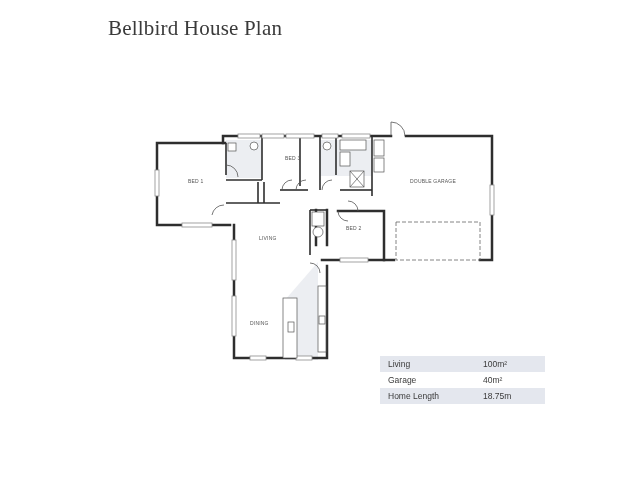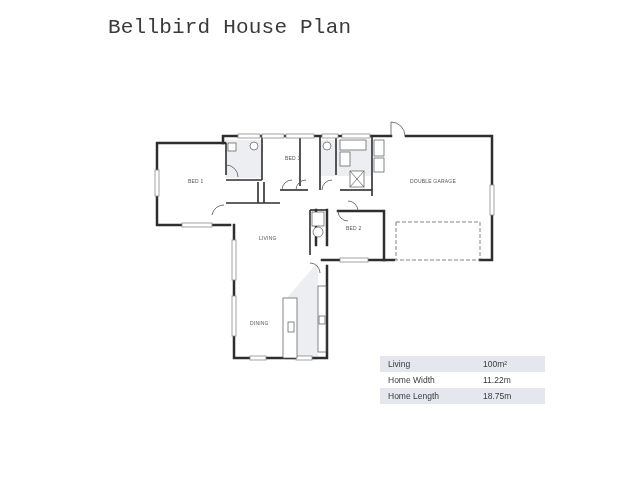--- a/index.html
+++ b/index.html
@@ -1,17 +1,17 @@
 <!DOCTYPE html>
 <html><head>
 <meta charset="utf-8">
 <style>
   html, body { margin: 0; padding: 0; }
   body { width: 640px; height: 480px; background: #ffffff; position: relative; overflow: hidden; font-family: "Liberation Sans", sans-serif; }
-  .title { position: absolute; left: 108px; top: 16px; font-size: 21px; color: #3a3a3a; letter-spacing: 0.2px; font-family: Liberation Mono, monospace; }
+  .title { position: absolute; left: 108px; top: 16px; font-size: 21px; color: #3a3a3a; letter-spacing: 0.2px; font-family: Liberation Serif, serif; }
   .plan { position: absolute; left: 0; top: 0; width: 640px; height: 480px; }
   .room-label { font-family: "Liberation Sans", sans-serif; font-size: 5px; fill: #555555; letter-spacing: 0.2px; }
   .spec-table { position: absolute; left: 380px; top: 356px; width: 165px; border-collapse: collapse; font-family: "Liberation Sans", sans-serif; font-size: 8.5px; color: #3a3a3a; }
   .spec-row { height: 16px; }
   .spec-row.shaded { background: #e4e7ee; }
   .spec-row td { padding: 0 0 0 8px; vertical-align: middle; }
   .spec-row td.val { padding-left: 0; width: 62px; }
   .spec-row.highlight td { color: #d9354a; }
 </style>
 </head>
@@ -118,21 +118,21 @@
   <text class="room-label" x="250" y="325">DINING</text>
 </svg>
 
 <table class="spec-table">
   <tbody>
     <tr class="spec-row shaded">
       <td>Living</td>
       <td class="val">100m²</td>
     </tr>
     <tr class="spec-row">
-      <td>Home Width</td>
-      <td class="val">11.22m</td>
+      <td>Garage</td>
+      <td class="val">40m²</td>
     </tr>
     <tr class="spec-row shaded">
       <td>Home Length</td>
       <td class="val">18.75m</td>
     </tr>
   </tbody>
 </table>
 
 </body></html>

